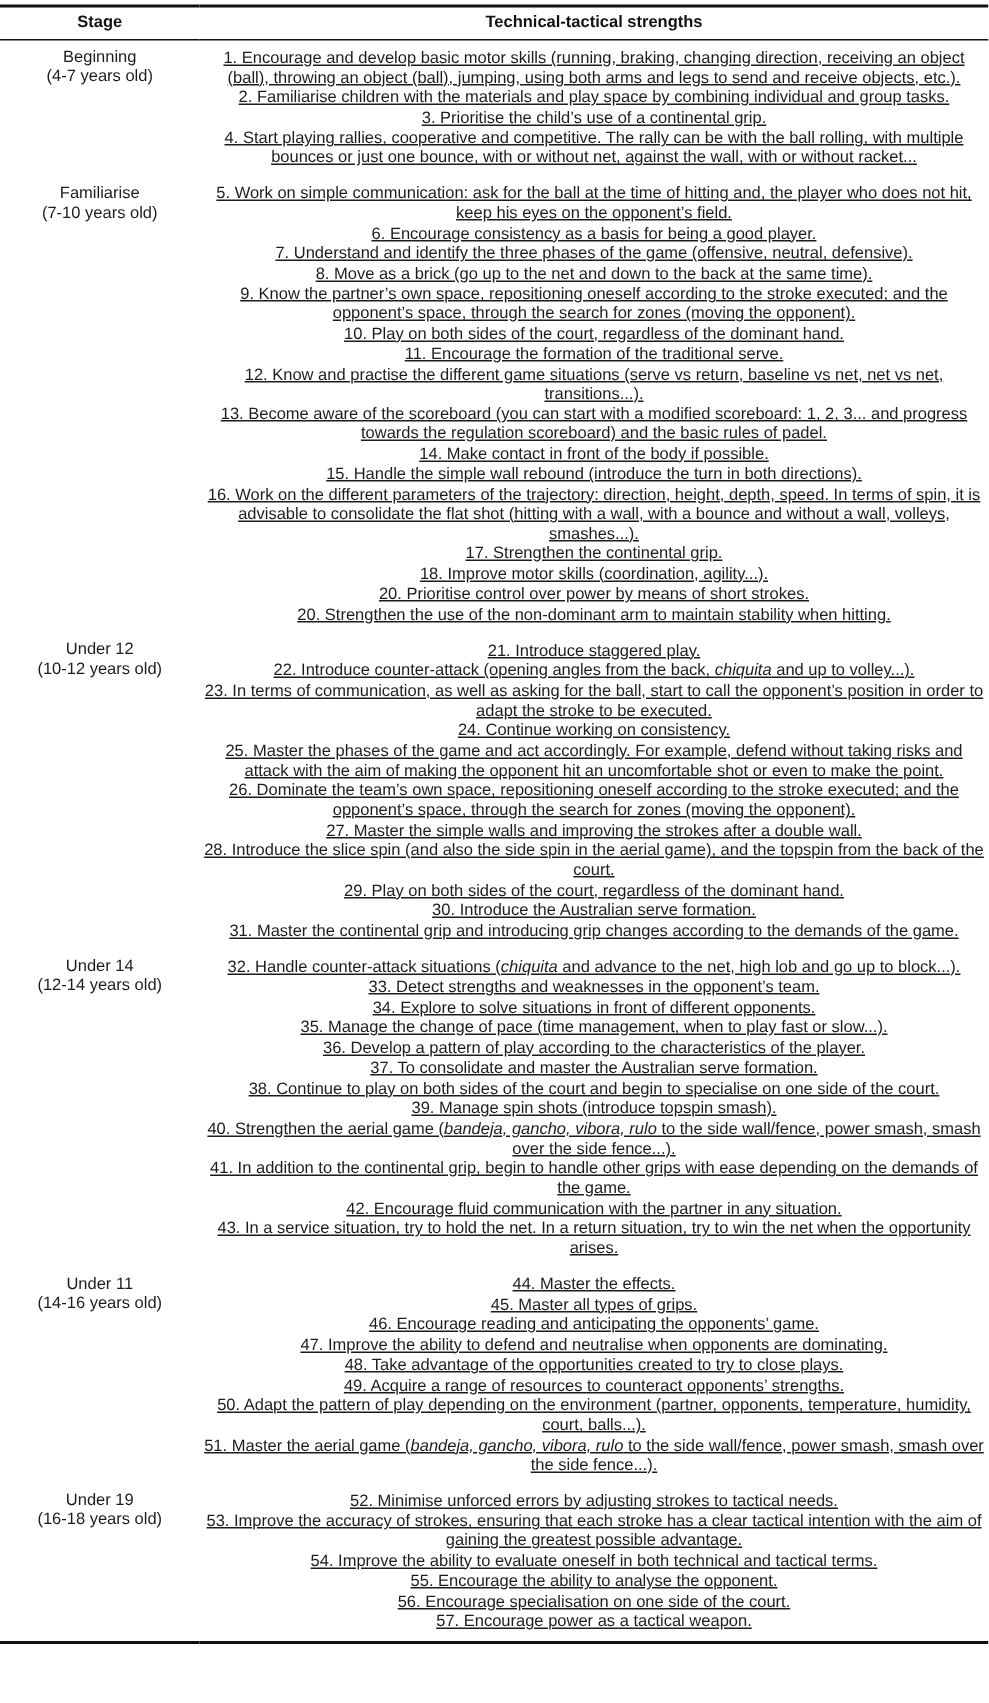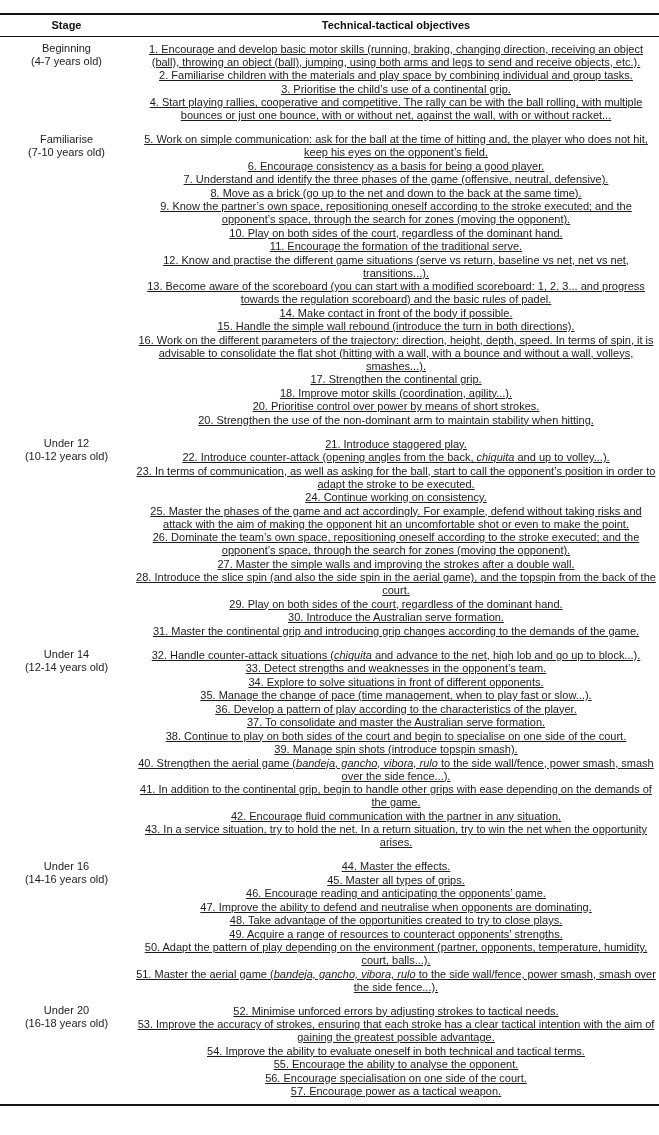--- a/index.html
+++ b/index.html
@@ -3,21 +3,21 @@
 <meta charset="utf-8">
 <style>
   html, body {
     margin: 0;
     padding: 0;
     background: #ffffff;
   }
   .doc {
     width: 659px;
     box-sizing: border-box;
-    padding: 13px 0 8px 0;
+    padding: 3px 0 8px 0;
     font-family: "Liberation Sans", "DejaVu Sans", sans-serif;
     color: #1c1c1c;
   }
   table.stages {
     width: 659px;
     border-collapse: collapse;
     table-layout: fixed;
     border-top: 2px solid #111111;
     border-bottom: 2px solid #111111;
     font-size: 11px;
@@ -55,21 +55,21 @@
 
 <div class="doc">
   <table class="stages">
     <colgroup>
       <col class="col-stage">
       <col class="col-obj">
     </colgroup>
     <thead>
       <tr>
         <th>Stage</th>
-        <th>Technical-tactical objectives</th>
+        <th>Technical-tactical strengths</th>
       </tr>
     </thead>
     <tbody>
         <tr>
           <td class="stage-cell">
             <div class="stage-name">Beginning</div>
             <div class="stage-age">(4-7 years old)</div>
           </td>
           <td class="objectives-cell">
             <p class="objective">1. Encourage and develop basic motor skills (running, braking, changing direction, receiving an object (ball), throwing an object (ball), jumping, using both arms and legs to send and receive objects, etc.).</p>
@@ -136,37 +136,37 @@
             <p class="objective">38. Continue to play on both sides of the court and begin to specialise on one side of the court.</p>
             <p class="objective">39. Manage spin shots (introduce topspin smash).</p>
             <p class="objective">40. Strengthen the aerial game (<em>bandeja, gancho, vibora, rulo</em> to the side wall/fence, power smash, smash over the side fence...).</p>
             <p class="objective">41. In addition to the continental grip, begin to handle other grips with ease depending on the demands of the game.</p>
             <p class="objective">42. Encourage fluid communication with the partner in any situation.</p>
             <p class="objective">43. In a service situation, try to hold the net. In a return situation, try to win the net when the opportunity arises.</p>
           </td>
         </tr>
         <tr>
           <td class="stage-cell">
-            <div class="stage-name">Under 16</div>
+            <div class="stage-name">Under 11</div>
             <div class="stage-age">(14-16 years old)</div>
           </td>
           <td class="objectives-cell">
             <p class="objective">44. Master the effects.</p>
             <p class="objective">45. Master all types of grips.</p>
             <p class="objective">46. Encourage reading and anticipating the opponents’ game.</p>
             <p class="objective">47. Improve the ability to defend and neutralise when opponents are dominating.</p>
             <p class="objective">48. Take advantage of the opportunities created to try to close plays.</p>
             <p class="objective">49. Acquire a range of resources to counteract opponents’ strengths.</p>
             <p class="objective">50. Adapt the pattern of play depending on the environment (partner, opponents, temperature, humidity, court, balls...).</p>
             <p class="objective">51. Master the aerial game (<em>bandeja, gancho, vibora, rulo</em> to the side wall/fence, power smash, smash over the side fence...).</p>
           </td>
         </tr>
         <tr>
           <td class="stage-cell">
-            <div class="stage-name">Under 20</div>
+            <div class="stage-name">Under 19</div>
             <div class="stage-age">(16-18 years old)</div>
           </td>
           <td class="objectives-cell">
             <p class="objective">52. Minimise unforced errors by adjusting strokes to tactical needs.</p>
             <p class="objective">53. Improve the accuracy of strokes, ensuring that each stroke has a clear tactical intention with the aim of gaining the greatest possible advantage.</p>
             <p class="objective">54. Improve the ability to evaluate oneself in both technical and tactical terms.</p>
             <p class="objective">55. Encourage the ability to analyse the opponent.</p>
             <p class="objective">56. Encourage specialisation on one side of the court.</p>
             <p class="objective">57. Encourage power as a tactical weapon.</p>
           </td>

